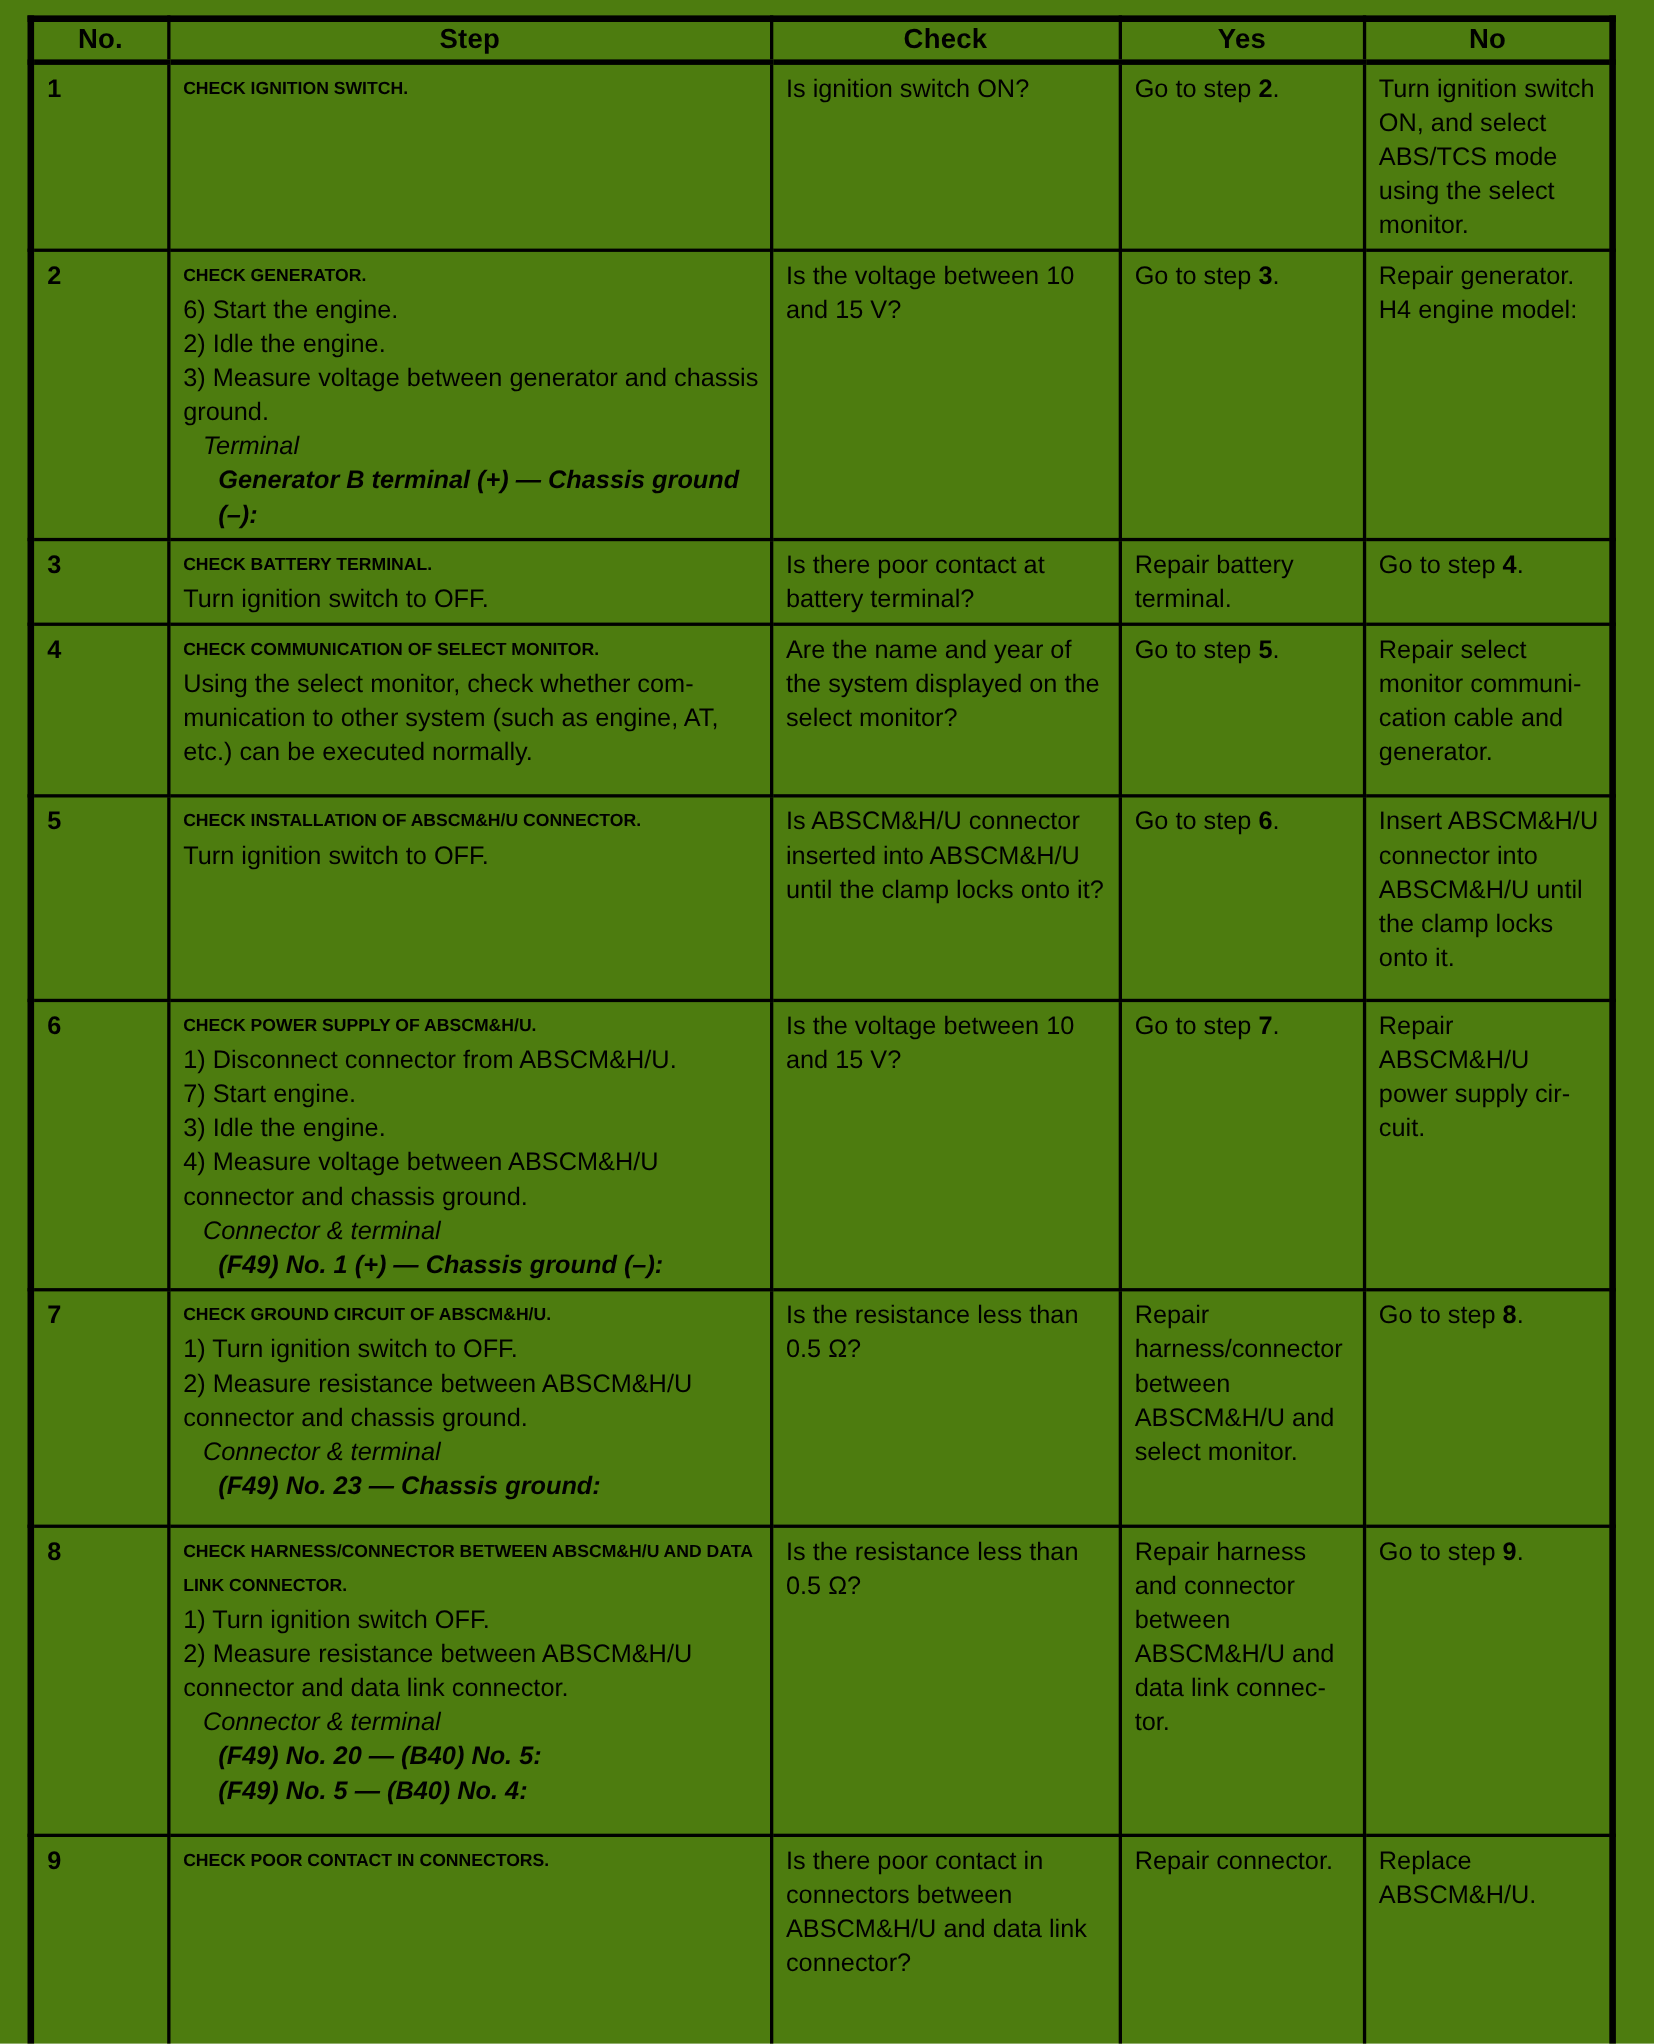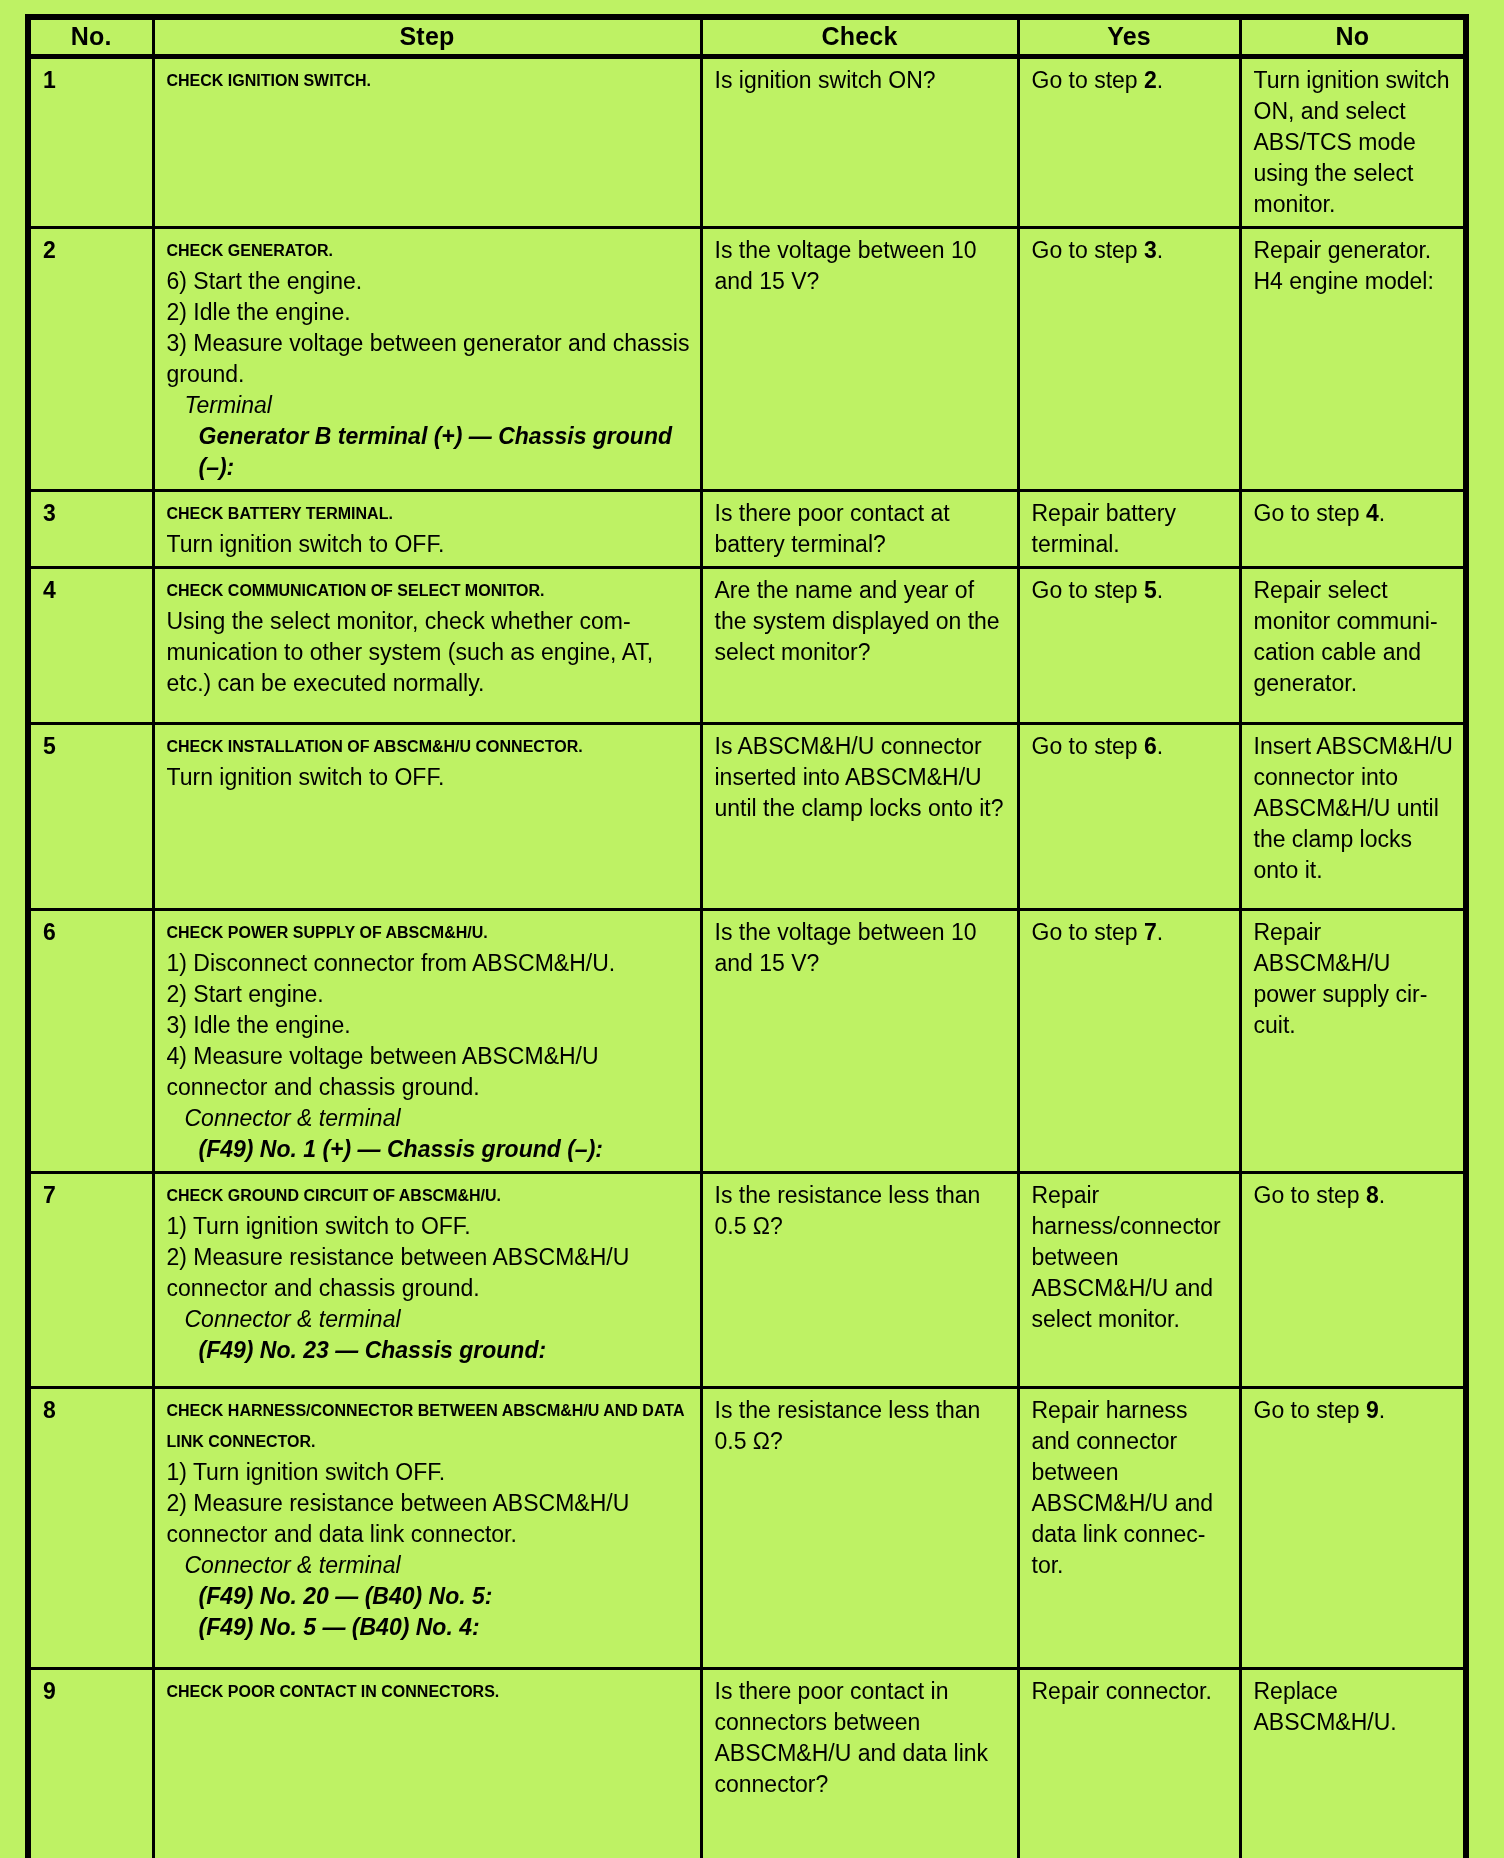--- a/index.html
+++ b/index.html
@@ -2,21 +2,21 @@
 <html><head>
 <meta charset="utf-8">
 <style>
   html, body { margin: 0; padding: 0; background: #ffffff; }
   body {
     width: 1504px; height: 1858px;
     font-family: "Liberation Sans", "DejaVu Sans", sans-serif;
     color: #000;
     -webkit-font-smoothing: antialiased;
   }
-  .page { position: relative; width: 1504px; height: 1858px; background: #bef264; overflow: hidden; }
+  .page { position: relative; width: 1504px; height: 1858px; background: #4d7c0f; overflow: hidden; }
 
   table.diag {
     position: absolute; left: 25px; top: 14px;
     width: 1438px;
     border-collapse: collapse;
     table-layout: fixed;
     border: 6px solid #000;
   }
   col.c-no    { width: 125px; }
   col.c-step  { width: 548px; }
@@ -178,21 +178,21 @@
             <div class="line s-p">Insert ABSCM&amp;H/⁠U con­nector into ABSCM&amp;H/⁠U until the clamp locks onto it.</div>
           </td>
         </tr>
         <tr>
           <td class="cell-no">
             <div class="line s-p">6</div>
           </td>
           <td class="cell-step">
             <div class="line s-title">CHECK POWER SUPPLY OF ABSCM&amp;H/⁠U.</div>
             <div class="line s-p">1) Disconnect connector from ABSCM&amp;H/⁠U.</div>
-            <div class="line s-p">2) Start engine.</div>
+            <div class="line s-p">7) Start engine.</div>
             <div class="line s-p">3) Idle the engine.</div>
             <div class="line s-p">4) Measure voltage between ABSCM&amp;H/⁠U connector and chassis ground.</div>
             <div class="line s-bi">Connector &amp; terminal</div>
             <div class="line s-bi2">(F49) No. 1 (+) — Chassis ground (–):</div>
           </td>
           <td class="cell-check">
             <div class="line s-p">Is the voltage between 10 and 15 V?</div>
           </td>
           <td class="cell-yes">
             <div class="line s-p">Go to step <b>7</b>.</div>

